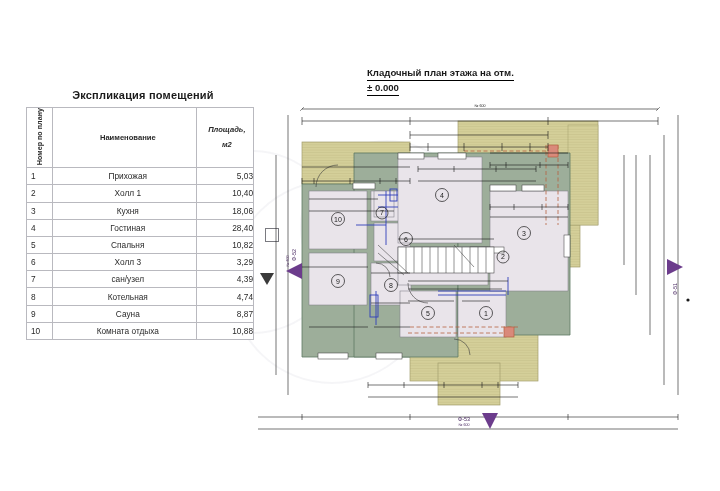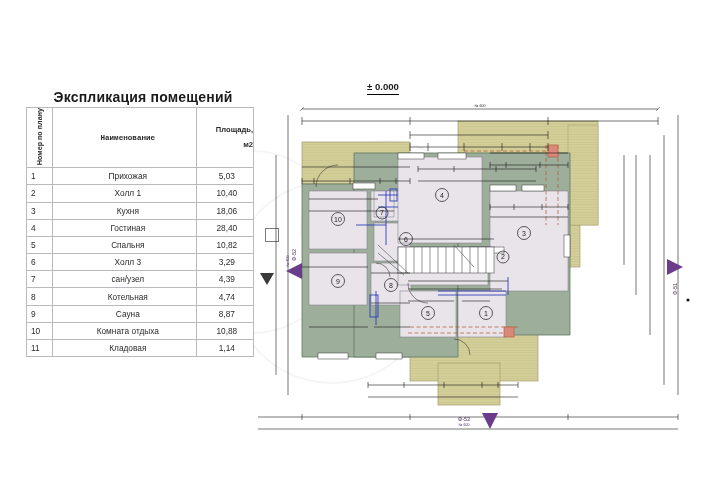--- a/index.html
+++ b/index.html
@@ -12,34 +12,34 @@
   #watermark{
     position:absolute;left:150px;top:140px;width:340px;height:250px;
     pointer-events:none;opacity:.25;
   }
   #watermark .ring{
     position:absolute;border:2px solid #d9d9e2;border-radius:50%;
   }
   
   #expl-title{
     position:absolute;left:28px;top:89px;width:230px;text-align:center;
-    font-size:14px;font-weight:bold;letter-spacing:.2px;
+    font-size:11px;font-weight:bold;letter-spacing:.2px;
   }
   #expl-table{
     position:absolute;left:26px;top:107px;width:228px;
     border-collapse:collapse;font-size:8.3px;background:#fff;
   }
   #expl-table td,#expl-table th{
     border:1px solid #b9b9bf;padding:0;color:#2a2a2a;font-weight:normal;
   }
   #expl-table thead th{height:46px;vertical-align:middle;font-weight:bold;font-size:7.6px;}
   #expl-table tbody td{height:16.2px;}
   .c-num{width:23px;text-align:left;padding-left:4px!important;}
   .c-name{width:150px;text-align:center;padding-left:7px!important;}
-  .c-area{width:55px;text-align:center;padding-left:4px!important;}
+  .c-area{width:55px;text-align:right;padding-left:4px!important;}
   .rot{
     writing-mode:vertical-rl;transform:rotate(180deg);
     white-space:nowrap;font-size:7.2px;font-weight:bold;
     display:inline-block;line-height:1;
   }
   .hdr-area{line-height:1.9;}
   
   #plan-title{
     position:absolute;left:367px;top:66px;font-size:9.6px;font-weight:bold;
     line-height:1.45;
@@ -63,22 +63,22 @@
 </div>
 
 <div id="expl-title">Экспликация помещений</div>
 
 <table id="expl-table">
   <thead>
     <tr>
       <th class="c-num" style="text-align:center;padding:0!important;">
         <span class="rot">Номер по плану</span>
       </th>
-      <th class="c-name" style="font-family:Liberation Mono, monospace;">Наименование</th>
-      <th class="c-area" style="text-align:right;">
+      <th class="c-name" style="">Наименование</th>
+      <th class="c-area" style="text-align:center;font-style:italic;">
         <div class="hdr-area">Площадь,</div>
         <div class="hdr-area">м2</div>
       </th>
     </tr>
   </thead>
   <tbody id="expl-body">
       <tr>
         <td class="c-num">1</td>
         <td class="c-name">Прихожая</td>
         <td class="c-area">5,03</td>
@@ -121,30 +121,25 @@
       <tr>
         <td class="c-num">9</td>
         <td class="c-name">Сауна</td>
         <td class="c-area">8,87</td>
       </tr>
       <tr>
         <td class="c-num">10</td>
         <td class="c-name">Комната отдыха</td>
         <td class="c-area">10,88</td>
       </tr>
-      <tr>
-        <td class="c-num">11</td>
-        <td class="c-name">Кладовая</td>
-        <td class="c-area">1,14</td>
-      </tr>
     </tbody>
 </table>
 
 <div id="plan-title">
-  <br>
+  <span>Кладочный план этажа на отм.</span><br>
   <span>± 0.000</span>
 </div>
 
 <div id="sq-glyph"></div>
 
 <div id="plan">
 <svg width="462" height="345" viewBox="0 0 462 345" xmlns="http://www.w3.org/2000/svg">
   <defs>
     <pattern id="hatch" width="3" height="3" patternUnits="userSpaceOnUse">
       <path d="M0,3 L3,0" stroke="#b8b273" stroke-width=".5"></path>

